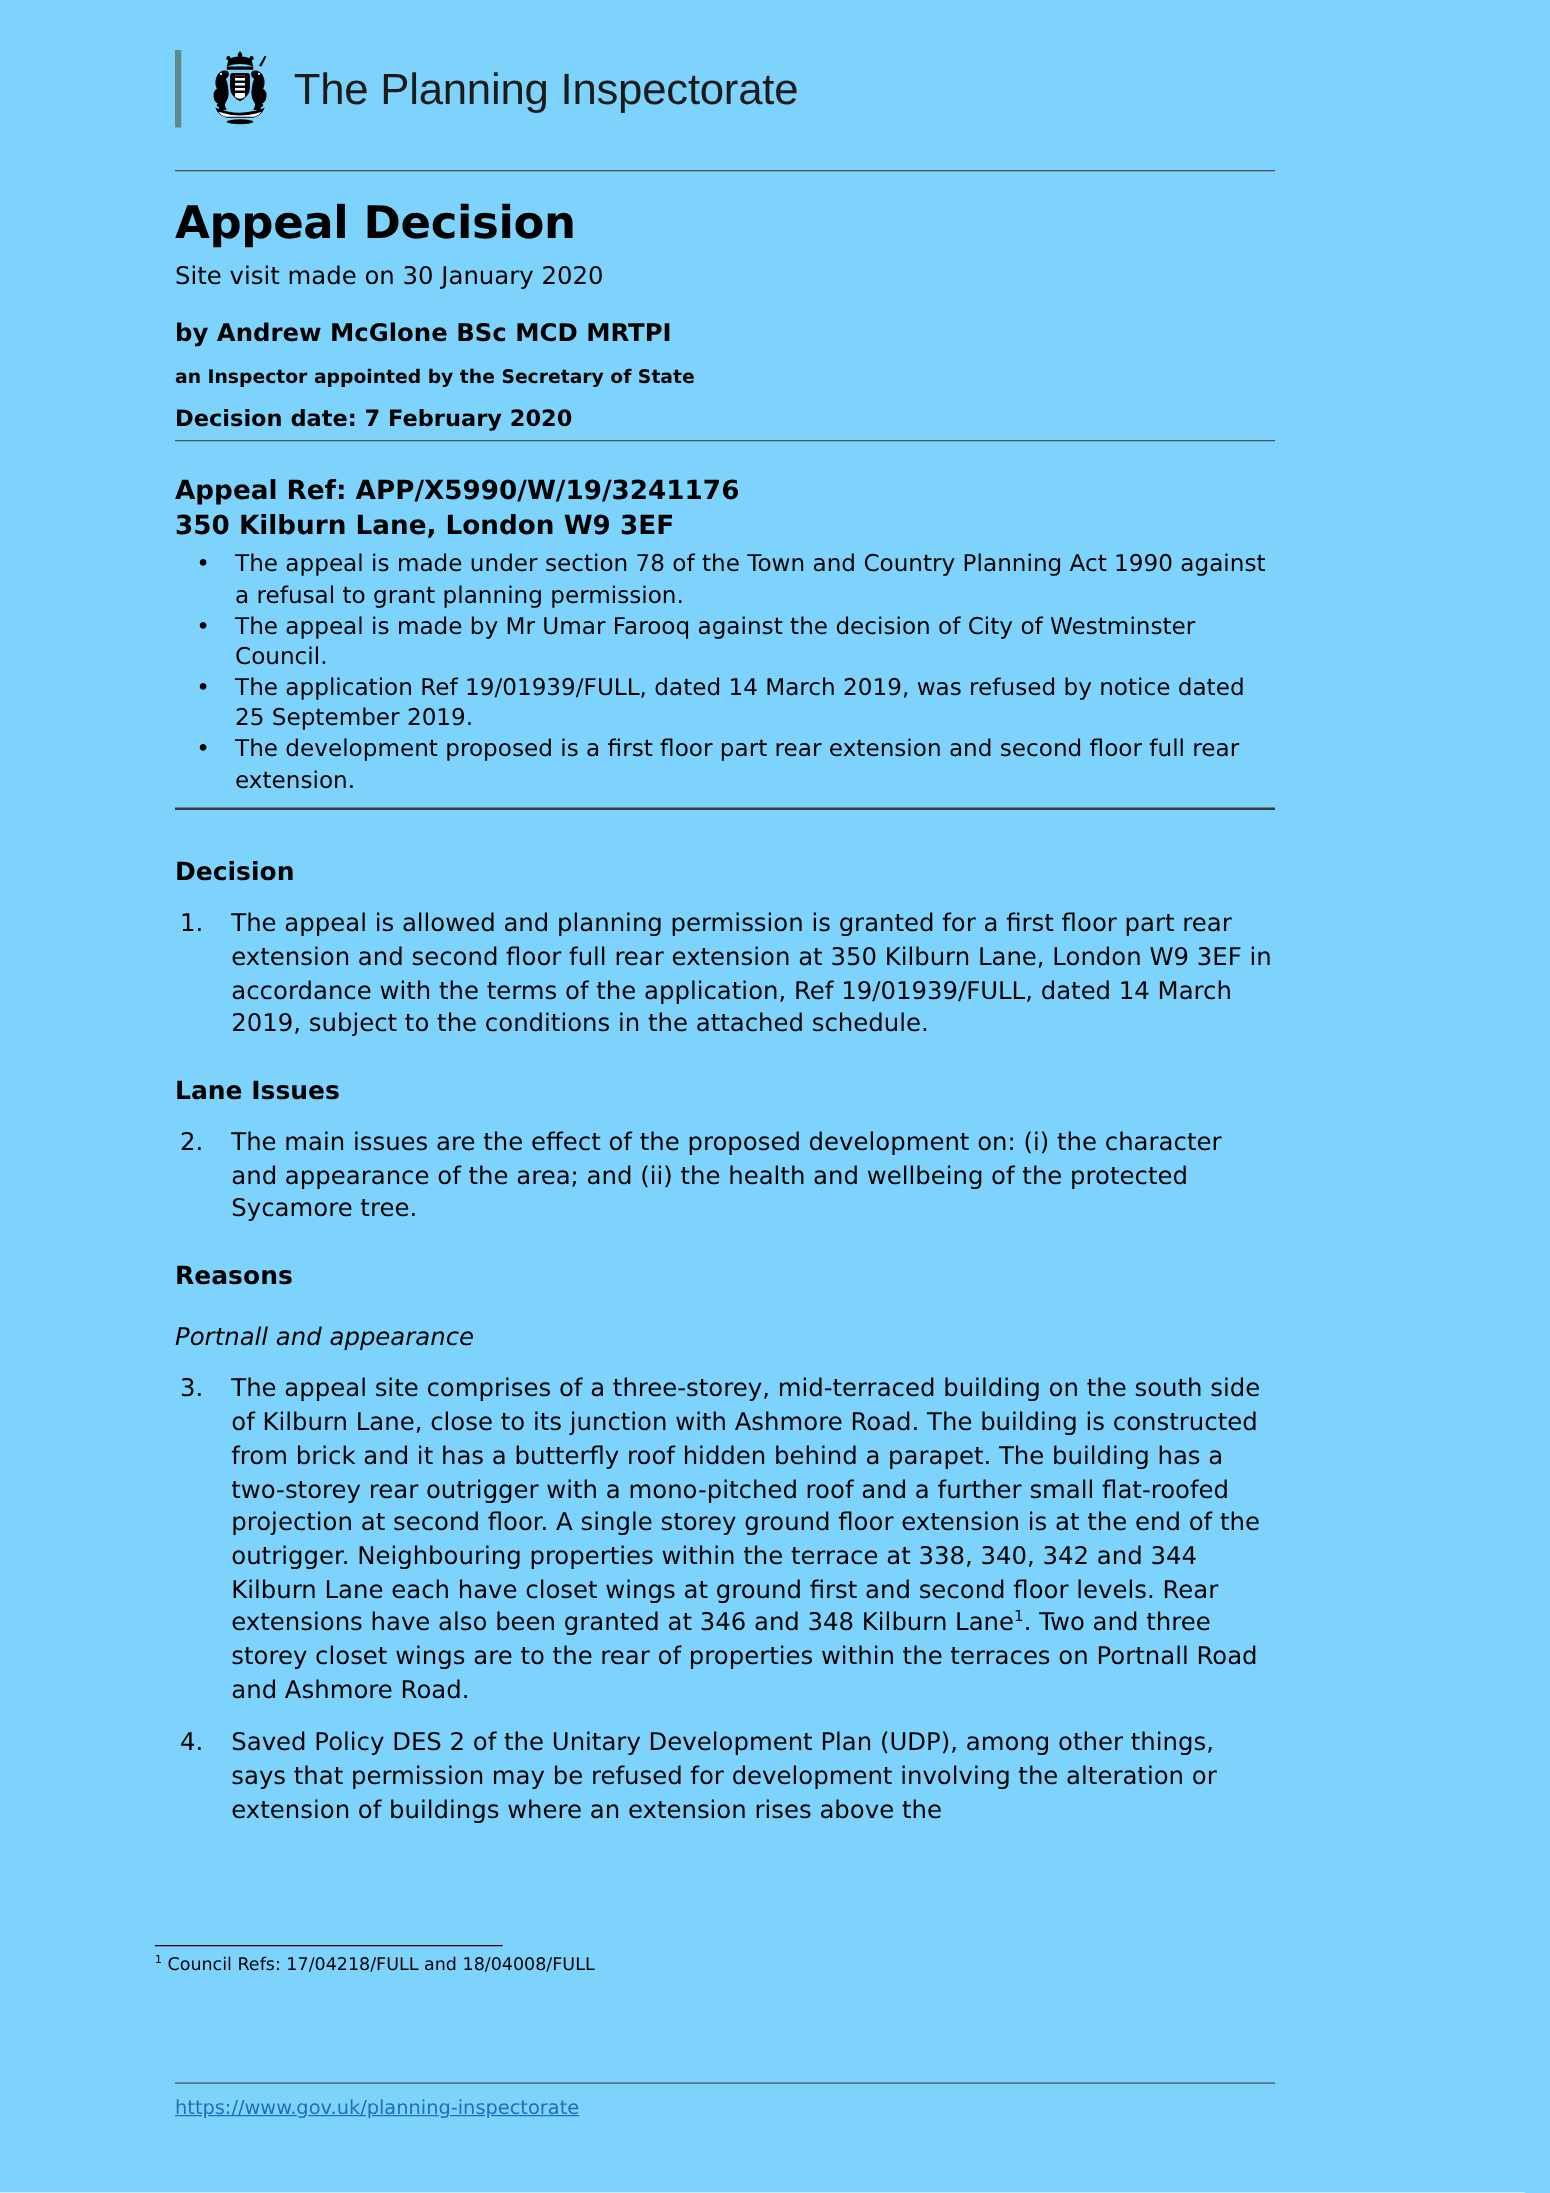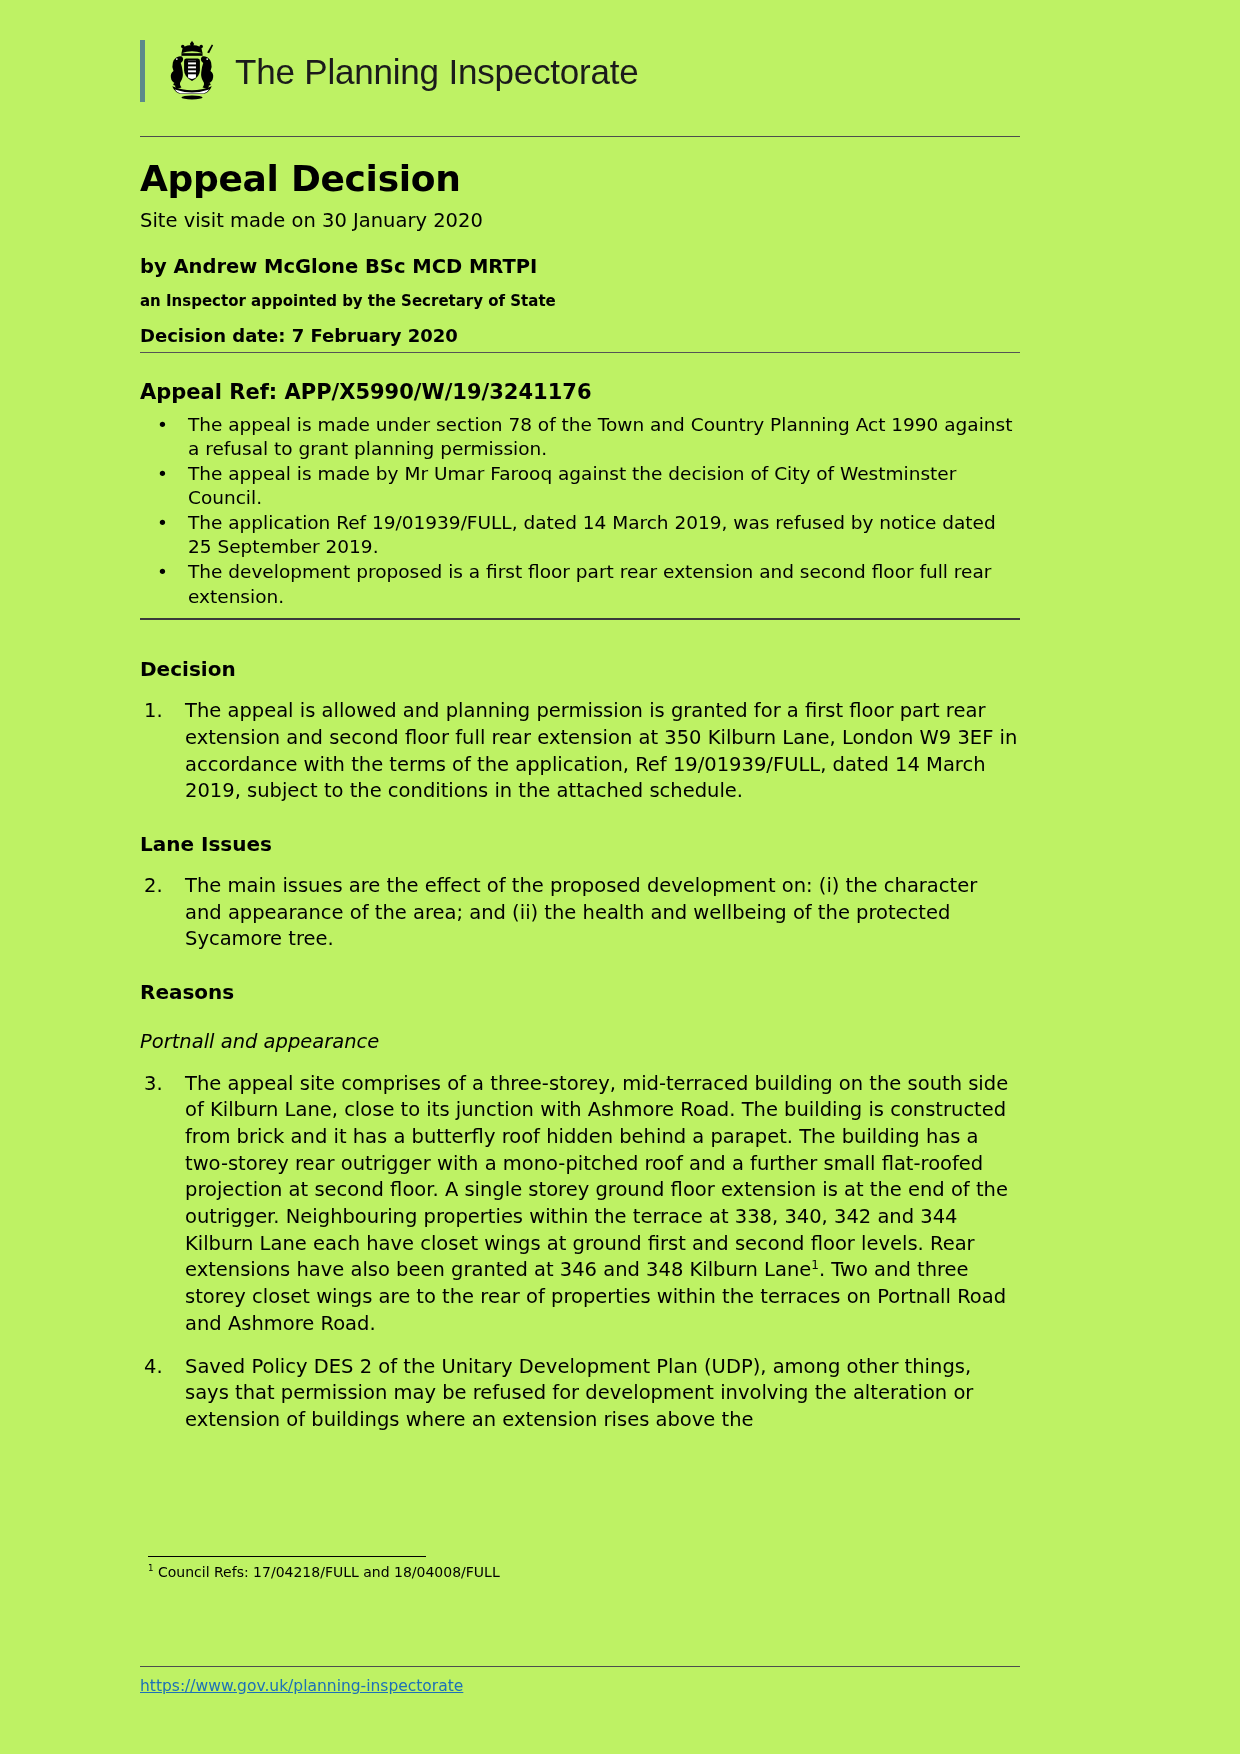--- a/index.html
+++ b/index.html
@@ -10,21 +10,21 @@
   }
   body {
     font-family: "DejaVu Sans", "Liberation Sans", sans-serif;
     color: #000000;
   }
   .page {
     position: relative;
     width: 1240px;
     height: 1754px;
     margin: 0 auto;
-    background: #bef264;
+    background: #7dd3fc;
     box-sizing: border-box;
     overflow: hidden;
   }
   .inner {
     position: absolute;
     left: 140px;
     top: 0;
     width: 880px;
   }
 
@@ -181,21 +181,21 @@
   }
   sup {
     font-size: 0.62em;
     vertical-align: super;
     line-height: 0;
   }
 
   
   .footnote-area {
     position: absolute;
-    left: 148px;
+    left: 124px;
     top: 1556px;
     width: 880px;
   }
   .footnote-rule {
     border-top: 1.1px solid #000000;
     width: 278px;
     margin: 0 0 6px 0;
   }
   .footnote-text {
     font-family: "DejaVu Sans", sans-serif;
@@ -271,20 +271,21 @@
     <h1 class="doc-title">Appeal Decision</h1>
     <p class="site-visit">Site visit made on 30 January 2020</p>
     <p class="by-line">by Andrew McGlone  BSc MCD MRTPI</p>
     <p class="appointed">an Inspector appointed by the Secretary of State</p>
     <p class="decision-date">Decision date: 7 February 2020</p>
 
     <div class="rule-thin"></div>
 
     <div class="ref-block">
       <div class="ref-line">Appeal Ref: APP/X5990/W/19/3241176</div>
+      <div class="ref-line">350 Kilburn Lane, London W9 3EF</div>
 
       <ul class="appeal-bullets">
         <li><span class="bul">•</span><span>The appeal is made under section 78 of the Town and Country Planning Act 1990 against a refusal to grant planning permission.</span></li>
         <li><span class="bul">•</span><span>The appeal is made by Mr Umar Farooq against the decision of City of Westminster Council.</span></li>
         <li><span class="bul">•</span><span>The application Ref 19/01939/FULL, dated 14 March 2019, was refused by notice dated 25 September 2019.</span></li>
         <li><span class="bul">•</span><span>The development proposed is a first floor part rear extension and second floor full rear extension.</span></li>
       </ul>
     </div>
 
     <div class="rule-thick"></div>

